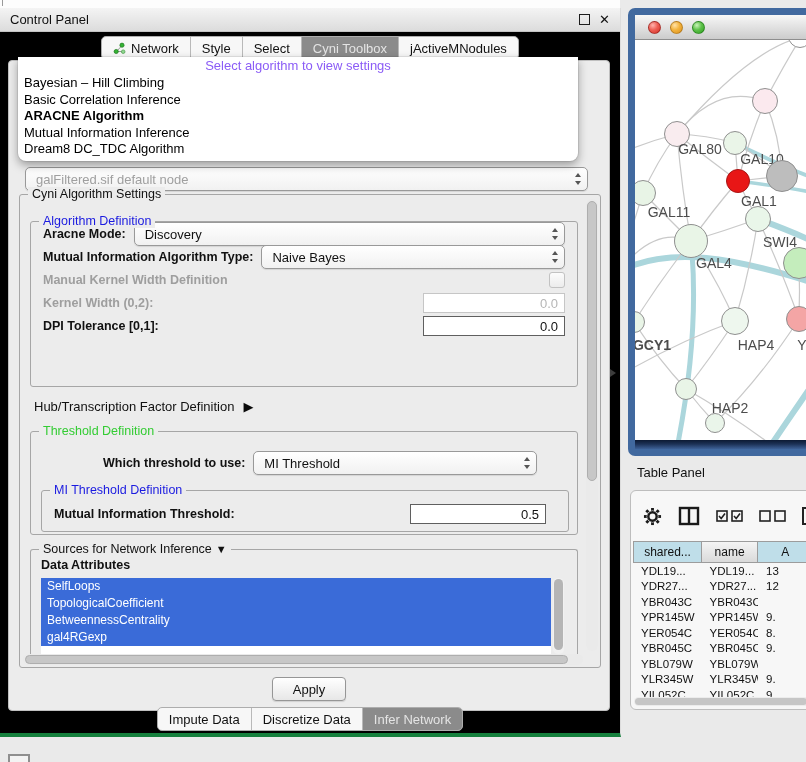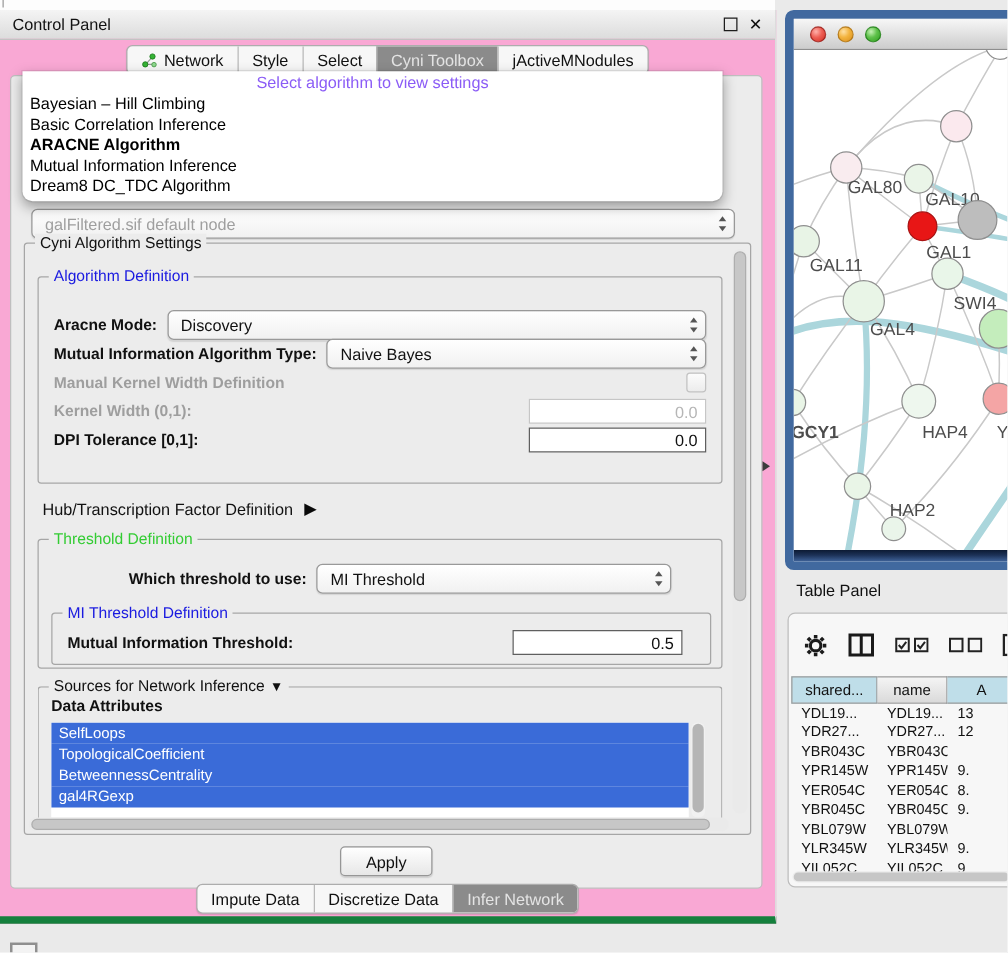--- a/index.html
+++ b/index.html
@@ -2,22 +2,22 @@
 <html style="--selection-blue: #3a6bd8; --title-blue: #1a1ae0; --title-green: #33cc33; --tab-selected-gray: #8b8b8b; --window-focus-blue: #41699f; --header-blue: #bfdee9; --edge-teal: #a8d5db; --node-red: #e81616;"><head>
 <meta charset="utf-8">
 <style>
   html,body{margin:0;padding:0}
   .stage{position:relative;width:806px;height:762px;overflow:hidden;background:#eaeaea;
          font-family:"Liberation Sans","DejaVu Sans",sans-serif;color:#111}
   .top-strip{position:absolute;left:0;top:0;width:620px;height:8px;background:#fdfdfd}
   .top-tick{position:absolute;left:2px;top:0;width:1px;height:6px;background:#9a9a9a}
 
   
-  .control-panel{position:absolute;left:0;top:8px;width:620px;height:725px;background:#f9a8d4;
-                 border-right:1px solid #dcdcdc;border-bottom:6px solid #15803d}
+  .control-panel{position:absolute;left:0;top:8px;width:620px;height:725px;background:#000000;
+                 border-right:1px solid #dcdcdc;border-bottom:4px solid #15803d}
   .cp-titlebar{position:absolute;top:0;left:0;right:0;height:24px;display:flex;align-items:center;
                padding:0 10px;box-sizing:border-box;background:linear-gradient(#f4f4f4,#dcdcdc);
                border-bottom:1px solid #c3c3c3;font-size:13px}
   .win-btns{margin-left:auto;display:flex;align-items:center;gap:9px}
   .float-btn{width:9px;height:9px;border:1.5px solid #1d1d1d;background:transparent}
   .close-btn{font-size:13px;font-weight:bold;color:#101010;line-height:1}
 
   .cp-tabbar{position:absolute;top:28px;left:0;right:0;height:24px;display:flex;justify-content:center}
   .tabgroup{display:inline-flex;height:22px;border:1px solid #adadad;border-radius:5px;overflow:hidden;
             background:#f7f7f7;box-shadow:0 1px 1px rgba(0,0,0,.12)}
@@ -49,21 +49,21 @@
   .tfield.disabled{border:1px solid #c6c6c6;color:#b6b6b6}
 
   
   .gbox{position:absolute;border:1px solid #a6a6a6;border-radius:3px;box-sizing:border-box}
   .legend{position:absolute;top:-8px;left:8px;background:#ececec;padding:0 4px;font-size:12.5px;white-space:nowrap}
   .legend.blue{color:var(--title-blue,#1a1ae0)}
   .legend.green{color:var(--title-green,#33cc33)}
   .legend .tri{color:#111;font-size:11px;margin-left:4px}
 
   .settings-group{left:10px;top:133px;width:582px;height:474px}
-  .alg-def{left:10px;top:26px;width:548px;height:166px;padding-top:26px}
+  .alg-def{left:10px;top:26px;width:548px;height:166px;padding-top:0}
   .frow{display:flex;align-items:center;height:22px;margin:1px 12px;font-size:12.5px}
   .frow .lbl{font-weight:bold;margin-right:8px;white-space:nowrap}
   .frow.disabled .lbl{color:#9e9e9e}
   .frow .combo{flex:1}
   .spacer{flex:1}
   .cbox{width:14px;height:14px;border:1px solid #c2c2c2;border-radius:3px;background:linear-gradient(#fcfcfc,#ececec)}
   .w142{width:142px}
 
   .hub-row{position:absolute;left:14px;top:204px;font-size:13px;display:flex;align-items:center;gap:9px}
   .hub-row .tri{font-size:13px;color:#0a0a0a}
@@ -249,21 +249,21 @@
             </div>
           </div>
 
           <div class="frow disabled">
             <span class="lbl">Manual Kernel Width Definition</span>
             <span class="spacer"></span>
             <span class="cbox"></span>
           </div>
 
           <div class="frow disabled">
-            <span class="lbl">Kernel Width (0,1):</span>
+            <span class="lbl">Kernel Width (0,2):</span>
             <span class="spacer"></span>
             <div class="tfield disabled w142">0.0</div>
           </div>
 
           <div class="frow">
             <span class="lbl">DPI Tolerance [0,1]:</span>
             <span class="spacer"></span>
             <div class="tfield w142">0.0</div>
           </div>
 

